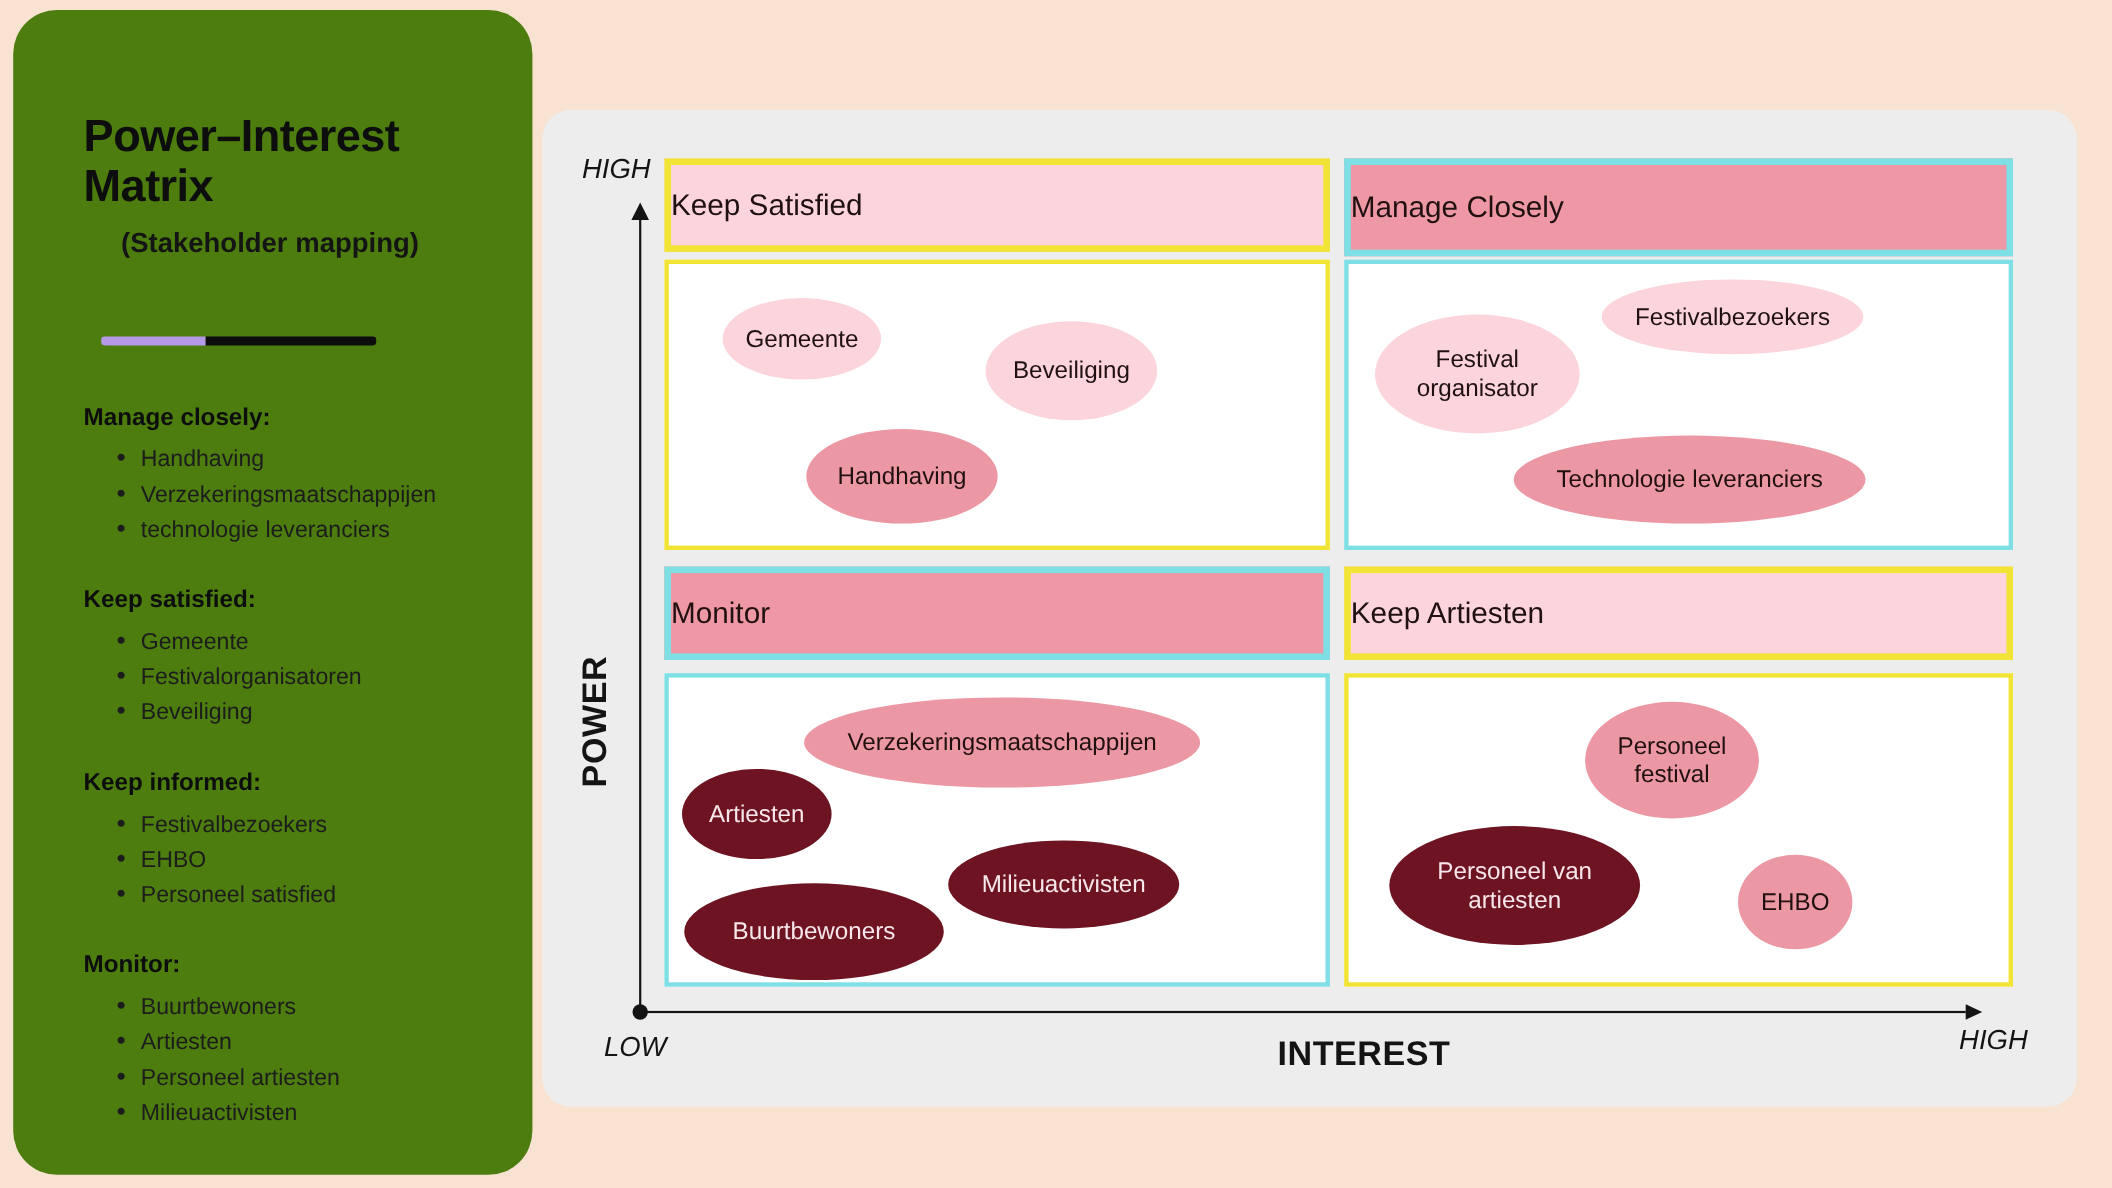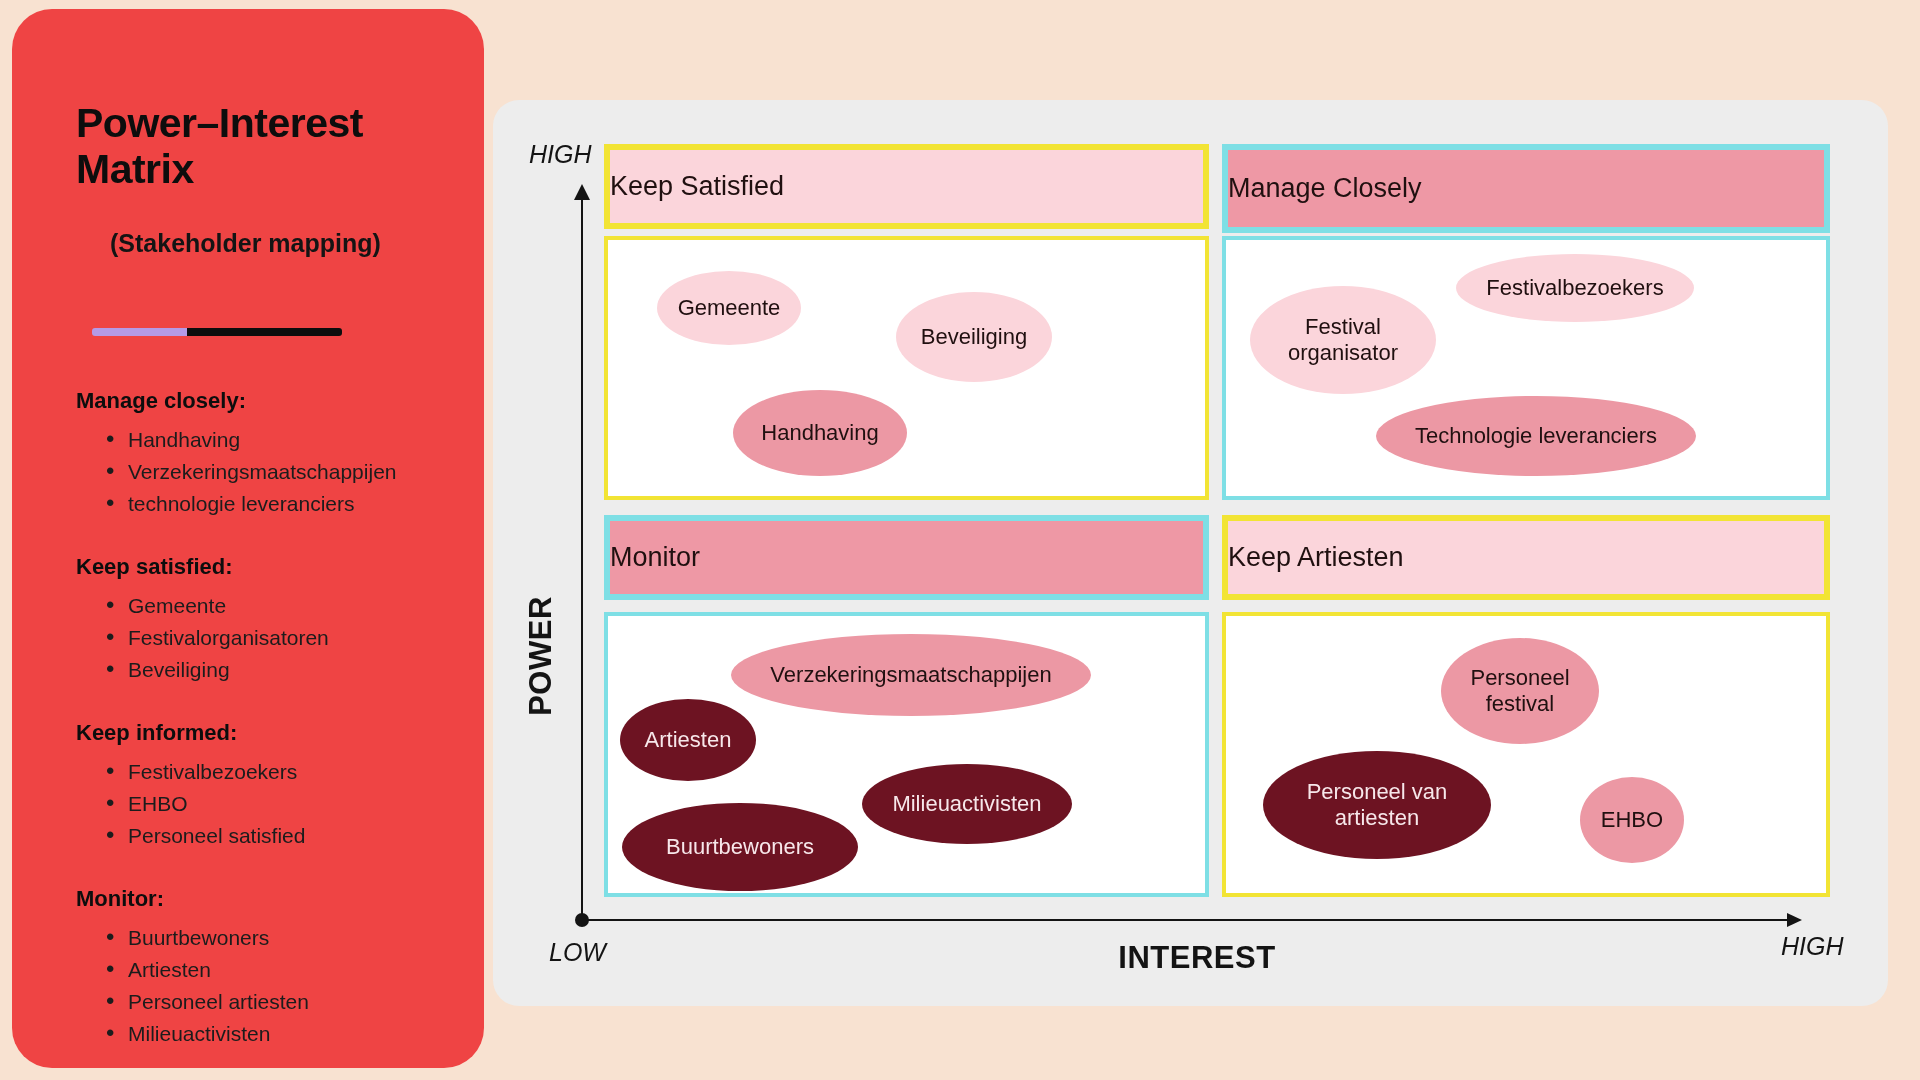--- a/index.html
+++ b/index.html
@@ -10,33 +10,33 @@
     position: relative;
     overflow: hidden;
     color: #141414;
   }
 
   
   .sidebar {
     position: absolute;
     left: 12px; top: 9px;
     width: 472px; height: 1059px;
-    background: #ef4444;
+    background: #4d7c0f;
     border-radius: 40px;
     padding: 92px 40px 0 64px;
   }
   .sidebar h1 {
     font-size: 41px;
     line-height: 1.12;
     font-weight: bold;
     letter-spacing: -0.5px;
     color: #0d0d0d;
   }
   .sidebar .subtitle {
-    margin-top: 36px;
+    margin-top: 14px;
     margin-left: 34px;
     font-size: 25px;
     font-weight: bold;
     color: #141414;
   }
   .divider {
     display: flex;
     margin: 70px 0 0 16px;
     width: 250px; height: 8px;
   }
@@ -126,21 +126,21 @@
     left: -52px; top: 538px;
     width: 200px;
     text-align: center;
     font-size: 31px;
     font-weight: bold;
     letter-spacing: 0.5px;
     transform: rotate(-90deg);
   }
   .lbl-interest {
     position: absolute;
-    left: 554px; top: 840px;
+    left: 597px; top: 840px;
     width: 300px;
     text-align: center;
     font-size: 31px;
     font-weight: bold;
     letter-spacing: 0.5px;
   }
 
   
   .q-header {
     position: absolute;

